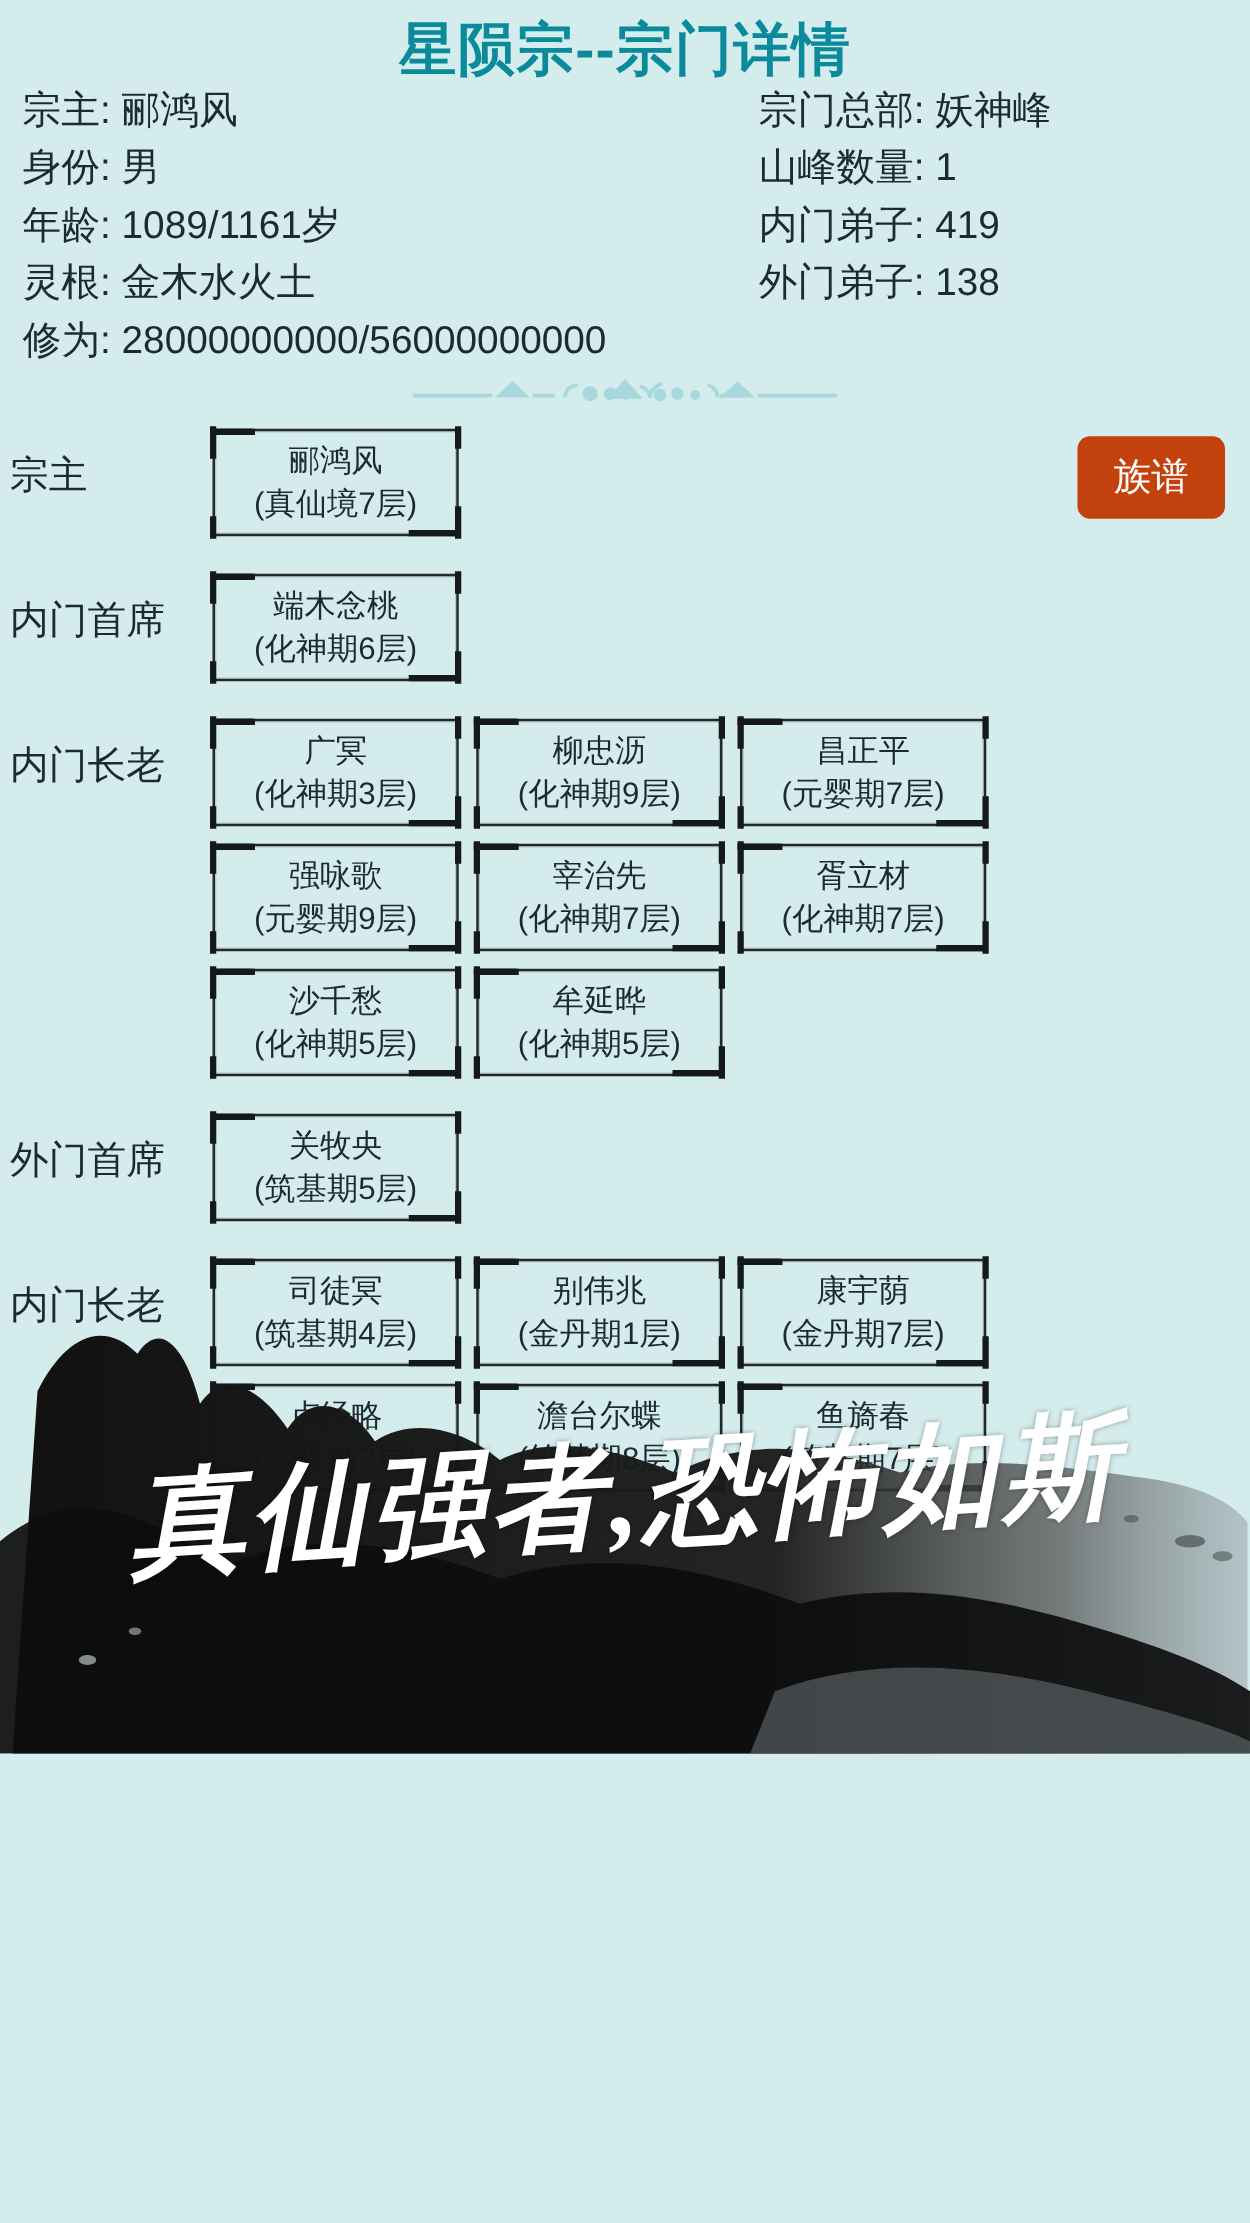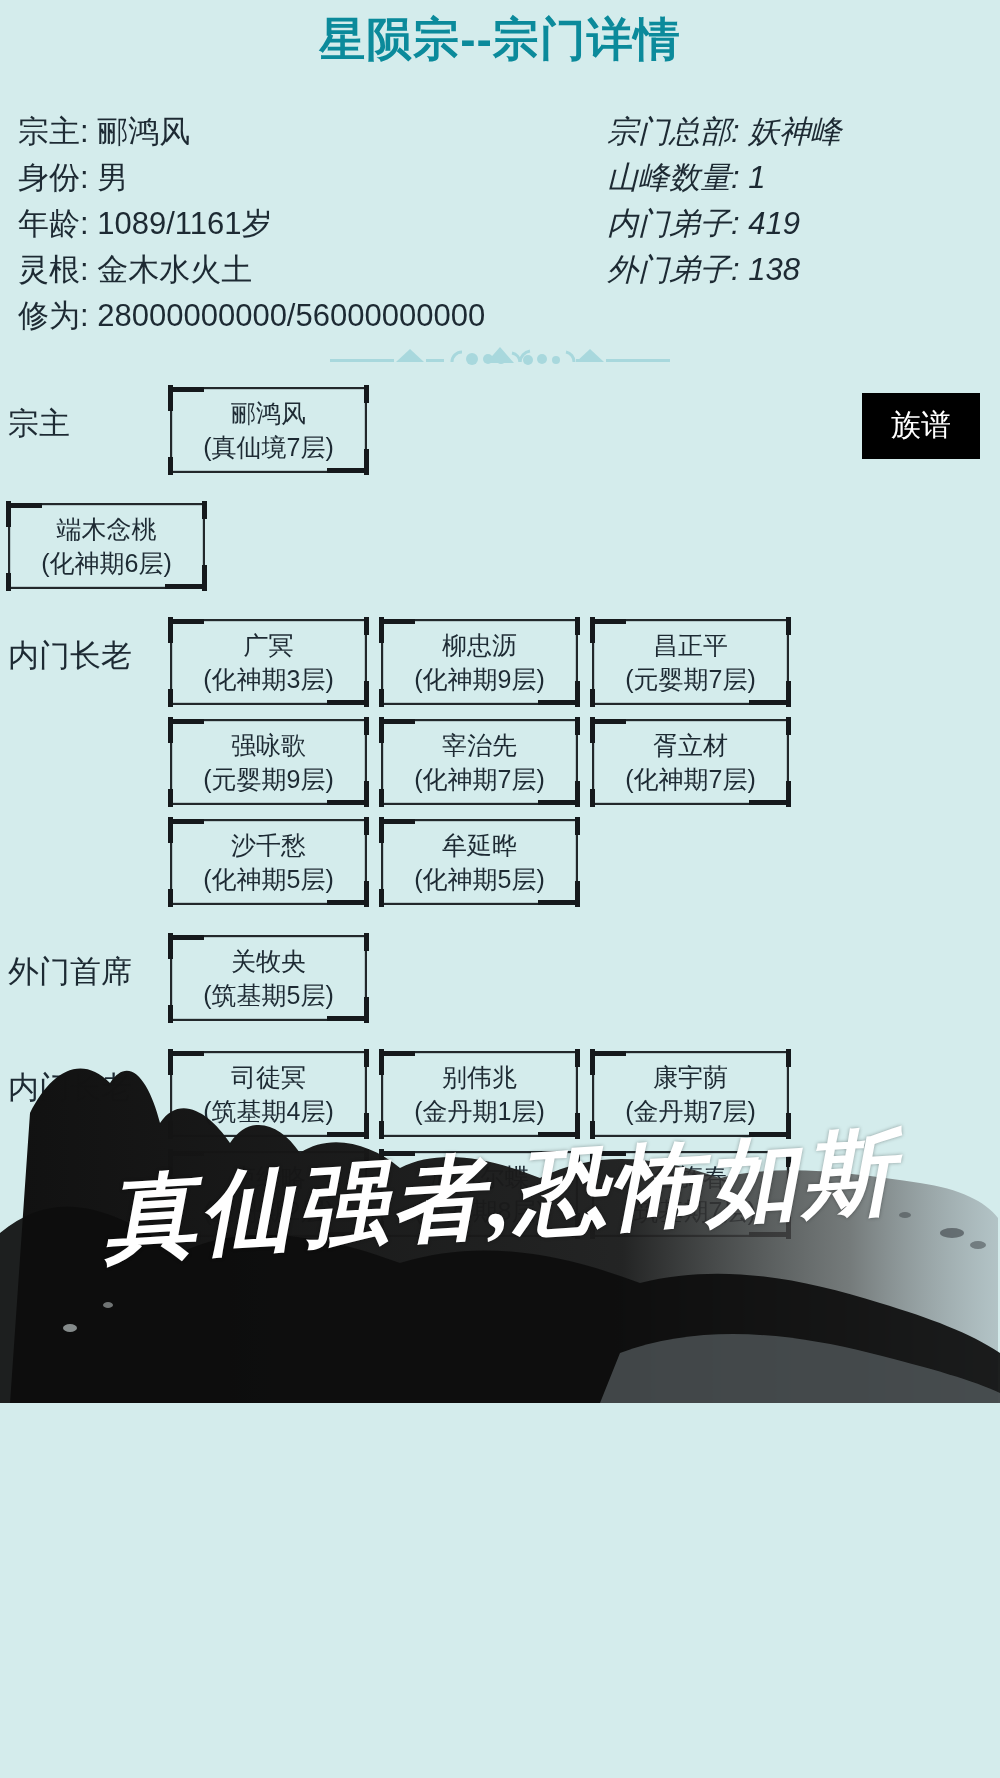--- a/index.html
+++ b/index.html
@@ -19,28 +19,27 @@
     font-size:46px;
     font-weight:700;
     color:#0b8a9b;
     letter-spacing:1px;
     padding-top:14px;
     line-height:1.1;
   }
 
   
   .info{
-    margin-top:44px;
     display:flex;
     padding:0 20px 0 18px;
     box-sizing:border-box;
   }
   .info-col{display:flex;flex-direction:column;}
   .info-col.left{width:600px;}
-  .info-col.right{width:380px;font-style:italic;}
+  .info-col.right{width:380px;}
   .info-line{
     font-size:31px;
     line-height:46px;
     white-space:nowrap;
     color:#1d2a33;
   }
 
   
   .divider{
     height:26px;
@@ -124,22 +123,22 @@
   .card-name{font-size:25px;line-height:34px;}
   .card-realm{font-size:25px;line-height:34px;}
 
   
   .genealogy-btn{
     position:absolute;
     right:20px;
     top:6px;
     width:118px;
     height:66px;
-    background:#000000;
-    border-radius:0;
+    background:#c2410c;
+    border-radius:10px;
     border:none;
     color:#ffffff;
     font-size:30px;
     font-family:"Liberation Sans","DejaVu Sans",sans-serif;
     display:flex;
     align-items:center;
     justify-content:center;
     cursor:pointer;
   }
 
@@ -228,20 +227,21 @@
             <div class="frame2"></div>
             <div class="corner-tr"></div>
             <div class="corner-bl"></div>
             <div class="card-name">郦鸿风</div>
             <div class="card-realm">(真仙境7层)</div>
           </div>
         </div>
         <button class="genealogy-btn">族谱</button>
       </div>
       <div class="section">
+        <div class="row-label">内门首席</div>
         <div class="cards">
           <div class="card">
             <div class="frame"></div>
             <div class="frame2"></div>
             <div class="corner-tr"></div>
             <div class="corner-bl"></div>
             <div class="card-name">端木念桃</div>
             <div class="card-realm">(化神期6层)</div>
           </div>
         </div>

